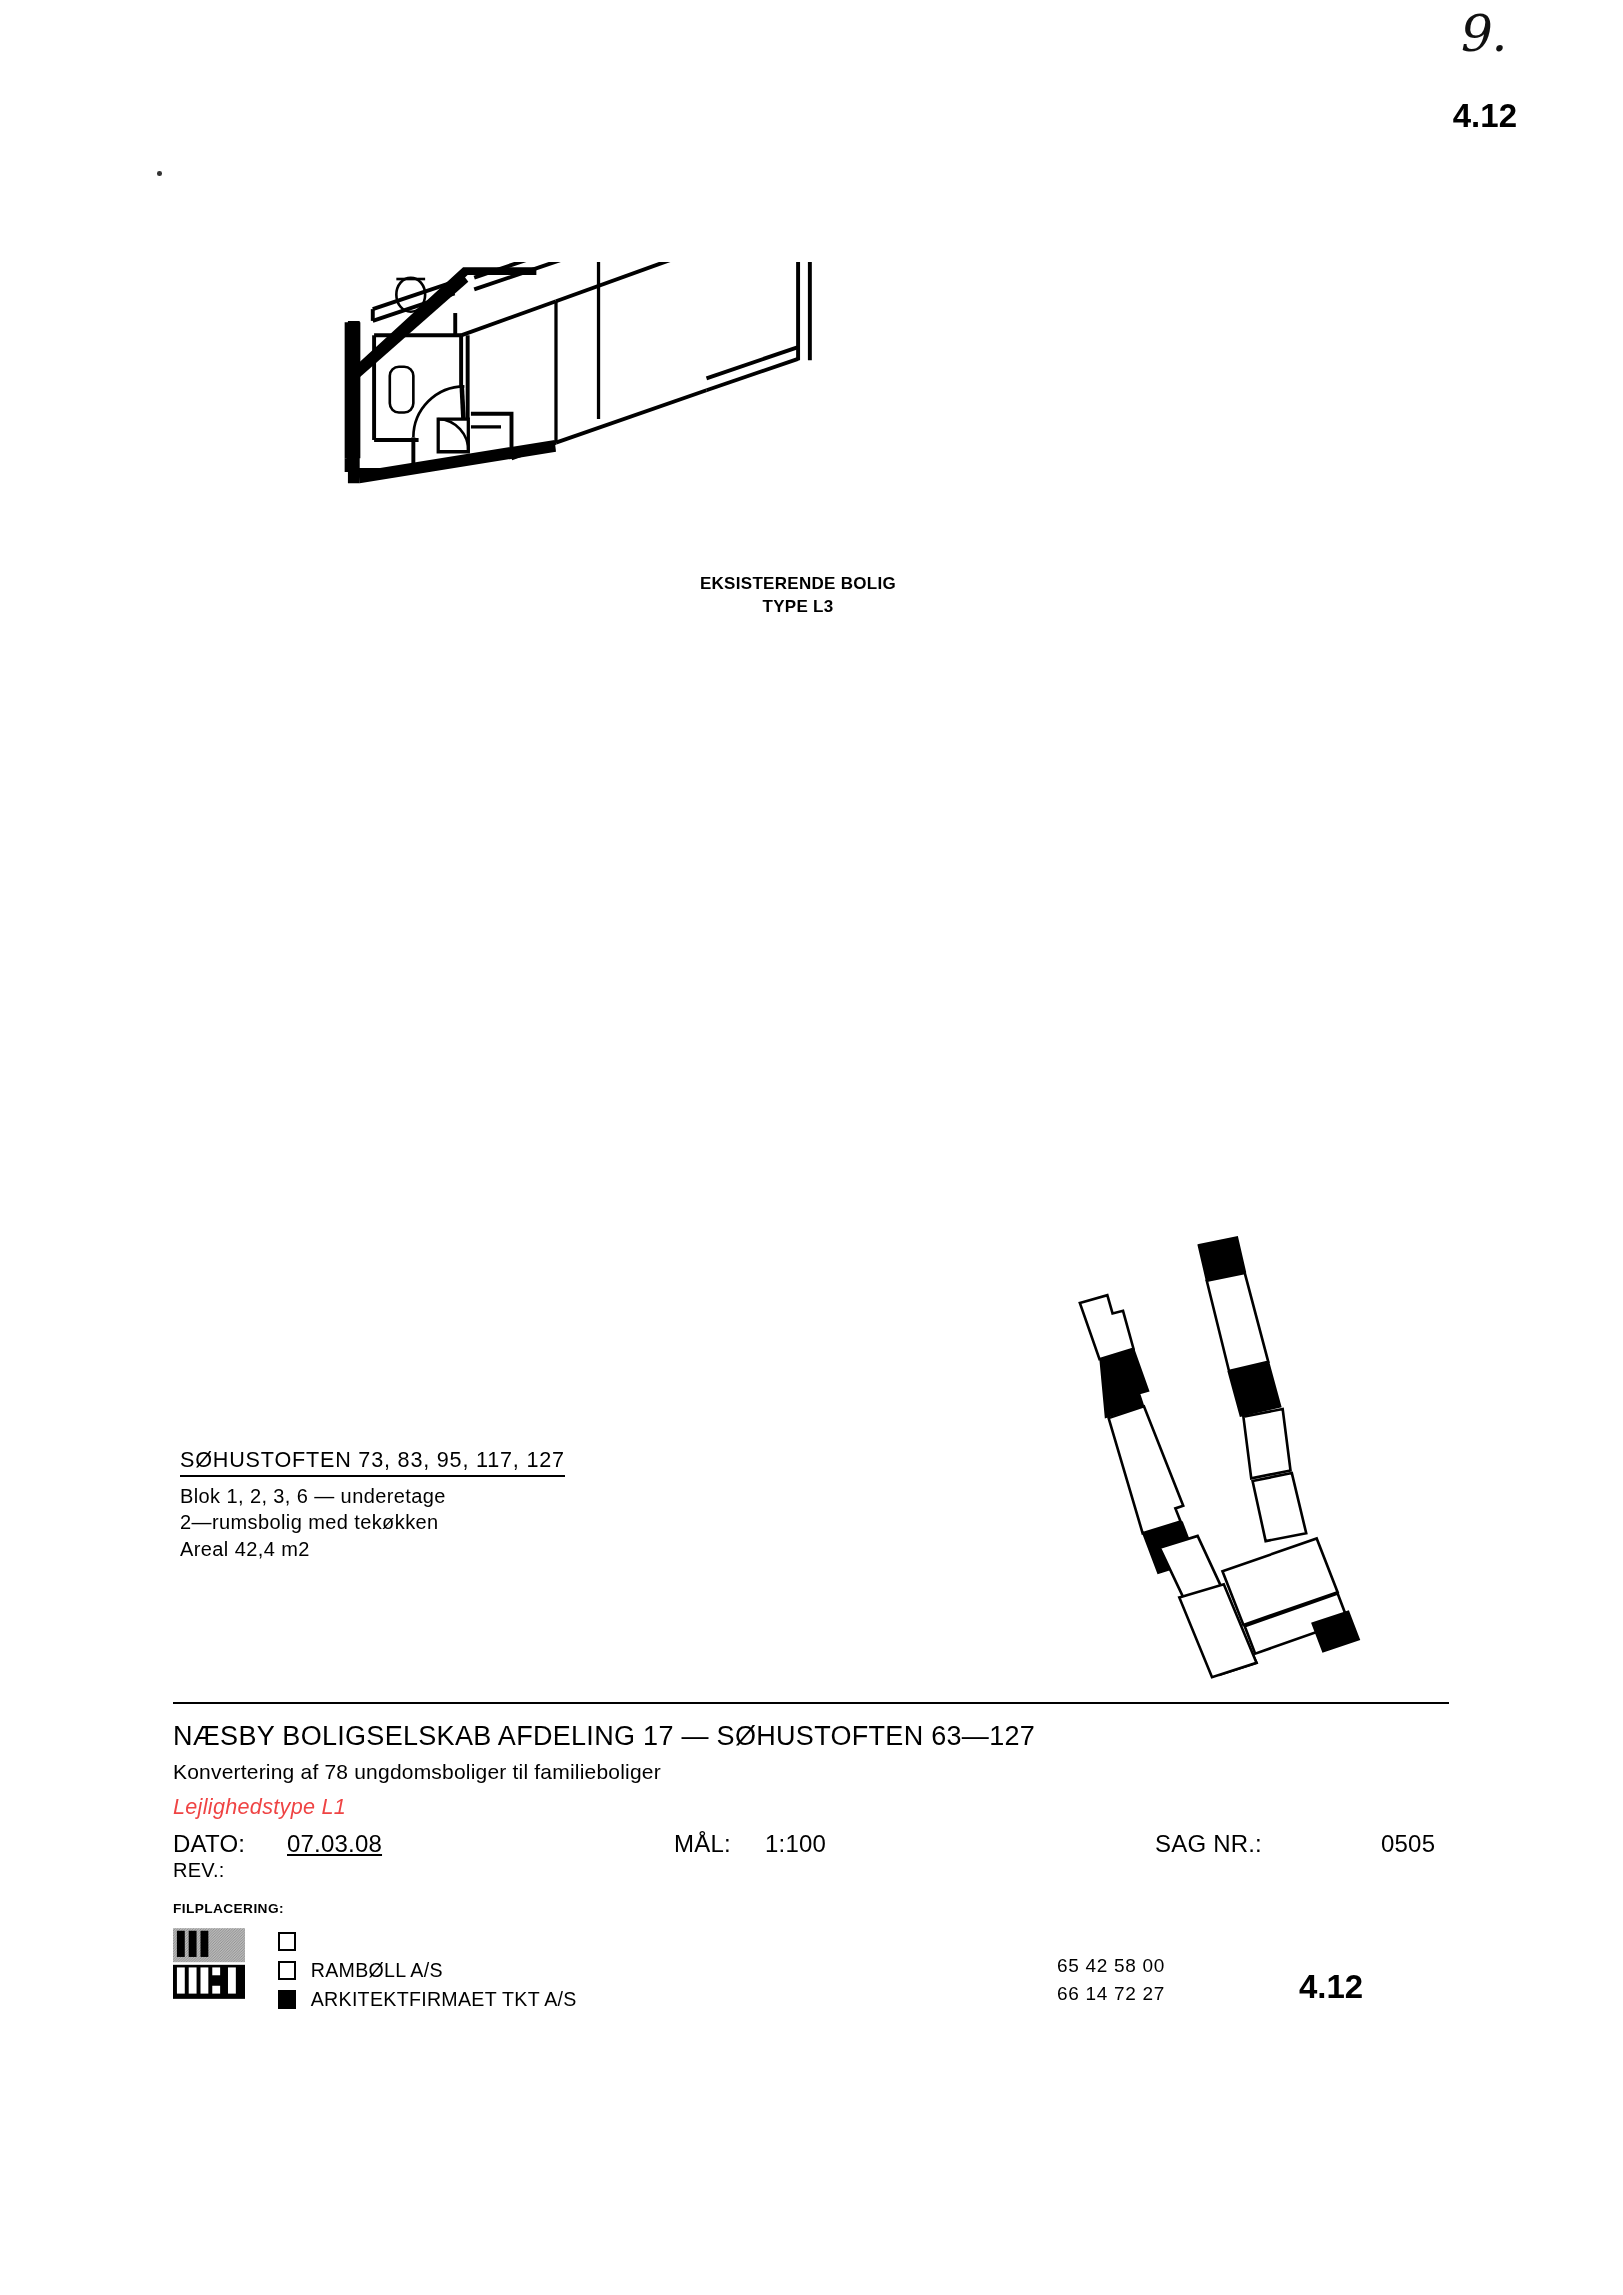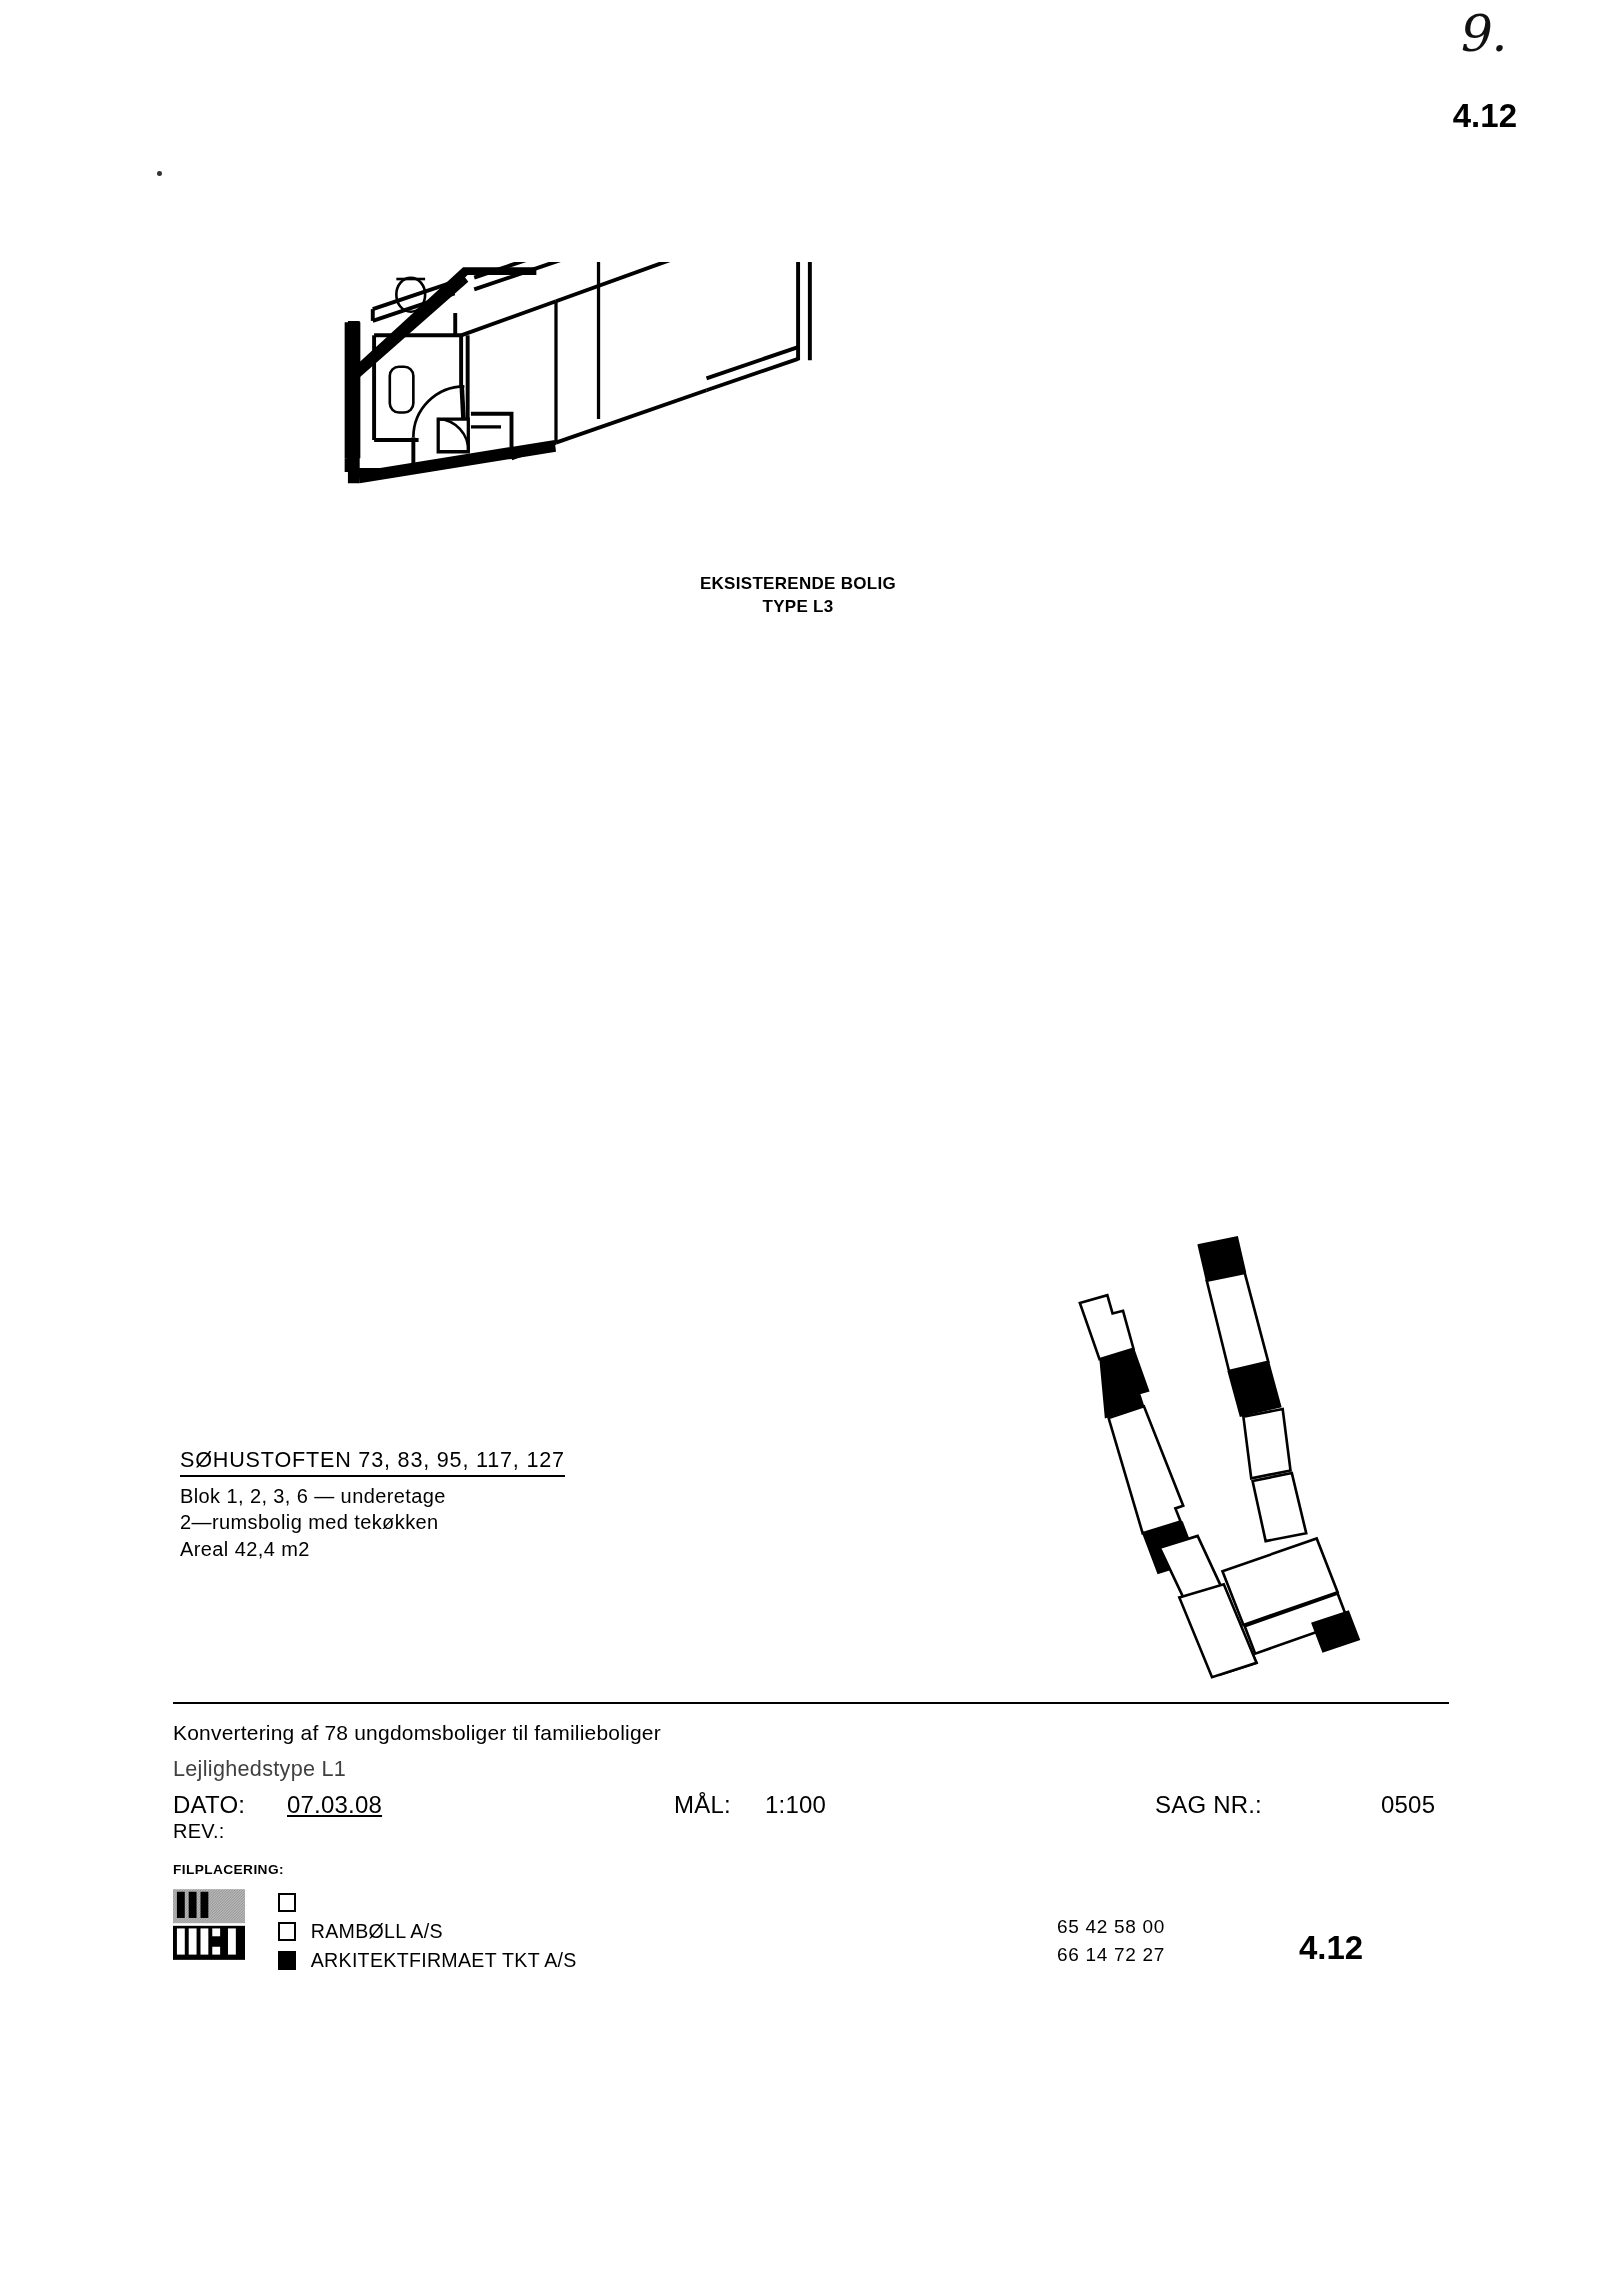--- a/index.html
+++ b/index.html
@@ -123,22 +123,23 @@
     white-space: nowrap;
   }
   .tb-sub {
     font-size: 21px;
     letter-spacing: 0.2px;
     margin-bottom: 10.5px;
   }
   .tb-type {
     font-size: 21.6px;
     letter-spacing: 0.3px;
-    color: #404040;
+    color: #ef4444;
     margin-bottom: 9.2px;
+    font-style: italic;
   }
   .tb-row {
     position: relative;
     height: 29px;
     font-size: 24px;
     letter-spacing: 0.2px;
   }
   .tb-row2 {
     position: relative;
     height: 31px;
@@ -342,20 +343,21 @@
         <path d="M 282,604 L 424,554 L 440,596 L 298,646 Z" fill="#ffffff"></path>
         <path d="M 386,600 L 440,582 L 456,624 L 402,642 Z" fill="#000"></path>
 
         <path d="M 182,560 L 250,540 L 300,660 L 232,682 Z"></path>
       </g>
     </svg>
   </div>
 
   <div class="titleblock">
     <div class="tb-rule"></div>
+    <div class="tb-main">NÆSBY BOLIGSELSKAB AFDELING 17 — SØHUSTOFTEN 63—127</div>
     <div class="tb-sub">Konvertering af 78 ungdomsboliger til familieboliger</div>
     <div class="tb-type">Lejlighedstype L1</div>
 
     <div class="tb-row">
       <span class="tb-dato-label">DATO:</span>
       <span class="tb-dato-value">07.03.08</span>
       <span class="tb-maal-label">MÅL:</span>
       <span class="tb-maal-value">1:100</span>
       <span class="tb-sag-label">SAG NR.:</span>
       <span class="tb-sag-value">0505</span>

